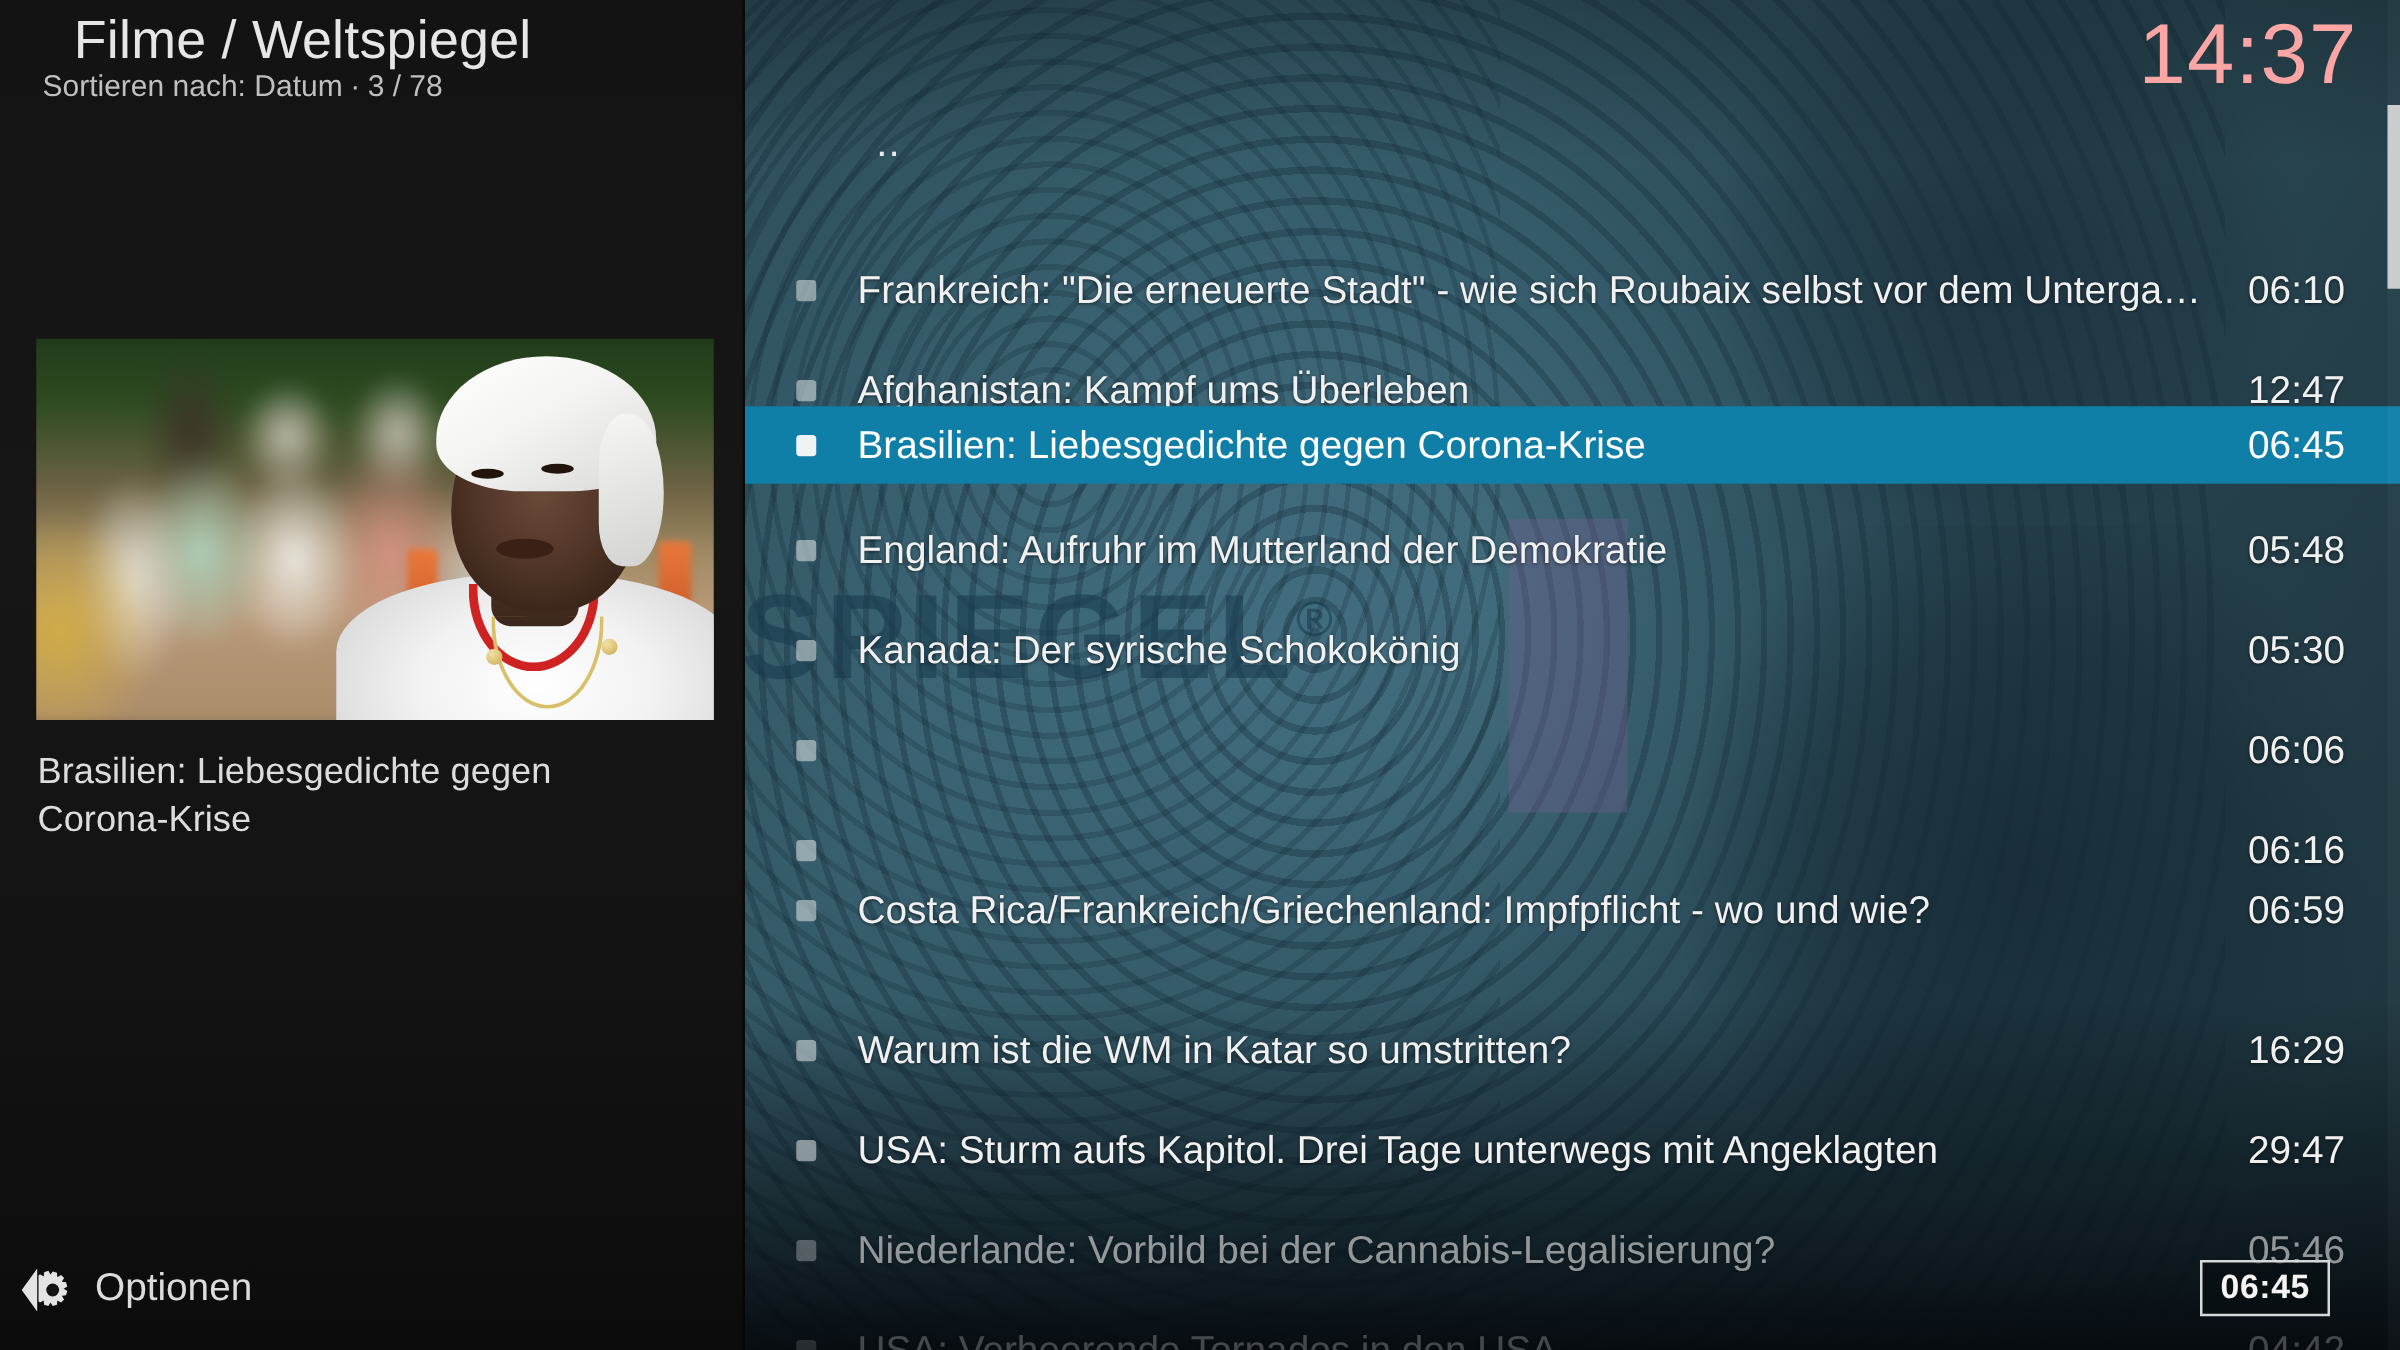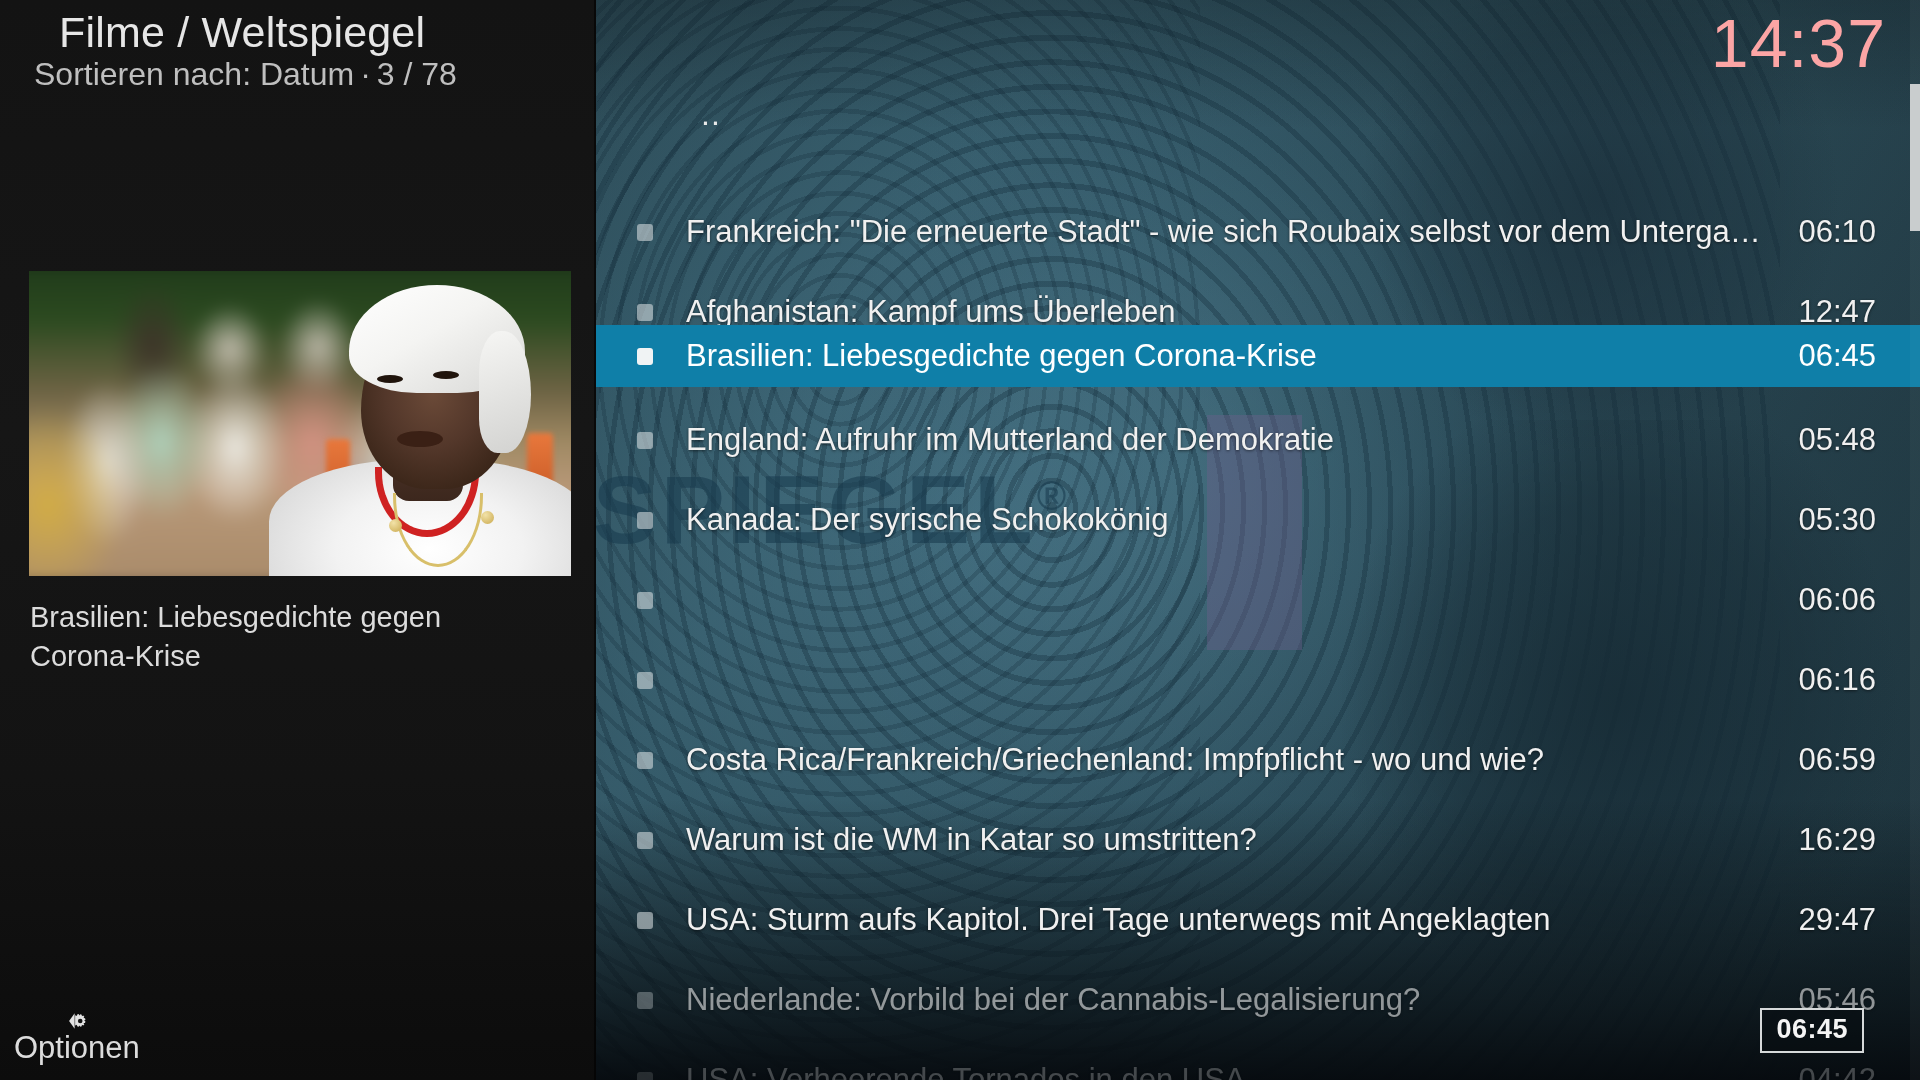--- a/index.html
+++ b/index.html
@@ -84,21 +84,21 @@
   }
 
   .page-title {
     position:absolute; left:33px; top:8px;
     font-size:43px; font-weight:300; color:#e6e6e6; letter-spacing:0.2px;
     white-space:nowrap;
     margin-left:26px;
   }
   .page-subtitle {
     position:absolute; left:34px; top:56px;
-    font-size:32px; font-weight:400; color:#bfbfbf; white-space:nowrap;
+    font-size:24px; font-weight:400; color:#bfbfbf; white-space:nowrap;
   }
   .page-subtitle .sep { padding:0 6px; color:#bfbfbf; }
 
   .thumb-wrap {
     position:absolute; left:29px; top:271px; width:542px; height:305px;
     overflow:hidden; background:#111;
   }
   
   .thumb-bg {
     position:absolute; inset:0;
@@ -183,21 +183,21 @@
   .thumb-caption {
     position:absolute; left:30px; top:598px; width:470px;
     font-size:29px; font-weight:400; color:#dcdcdc; line-height:1.33;
   }
 
   .options-bar {
     position:absolute; left:0; bottom:0; width:596px; height:92px; z-index:6;
   }
   .options-btn {
     position:absolute; left:14px; bottom:14px; height:54px;
-    display:flex; align-items:center; flex-direction:column;
+    display:flex; align-items:flex-start; gap:20px;
   }
   .gear-icon { width:42px; height:40px; display:block; }
   .options-label { font-size:31px; color:#dcdcdc; font-weight:400; }
 
   
   .list {
     position:absolute; left:596px; top:0; width:1324px; height:1080px; z-index:4;
   }
   .parent-row {
     position:absolute; left:0; top:98px; width:1324px; height:44px;
@@ -304,21 +304,21 @@
     <div class="row" style="top:569px">
       <span class="row-bullet"></span>
       <span class="row-time">06:06</span>
     </div>
 
     <div class="row" style="top:649px">
       <span class="row-bullet"></span>
       <span class="row-time">06:16</span>
     </div>
 
-    <div class="row" style="top:729px">
+    <div class="row" style="top:697px">
       <span class="row-bullet"></span>
       <span class="row-label">Costa Rica/Frankreich/Griechenland: Impfpflicht - wo und wie?</span>
       <span class="row-time">06:59</span>
     </div>
 
     <div class="row" style="top:809px">
       <span class="row-bullet"></span>
       <span class="row-label">Warum ist die WM in Katar so umstritten?</span>
       <span class="row-time">16:29</span>
     </div>

